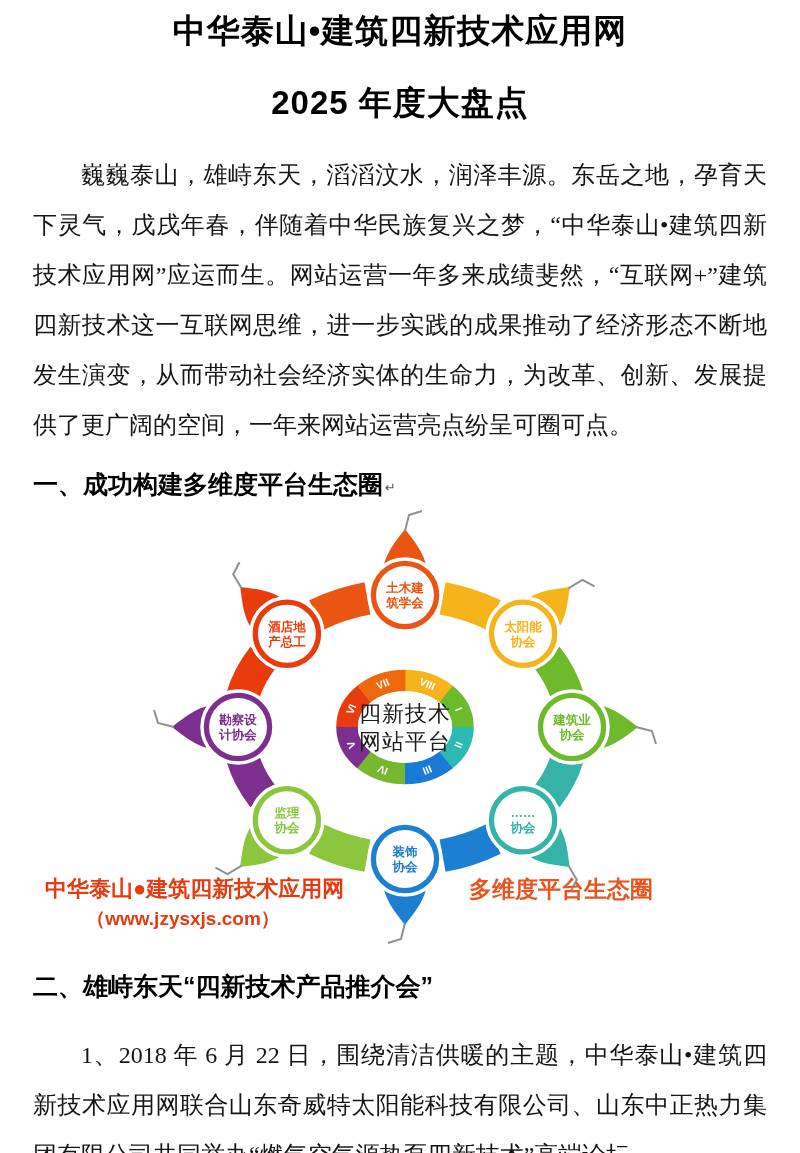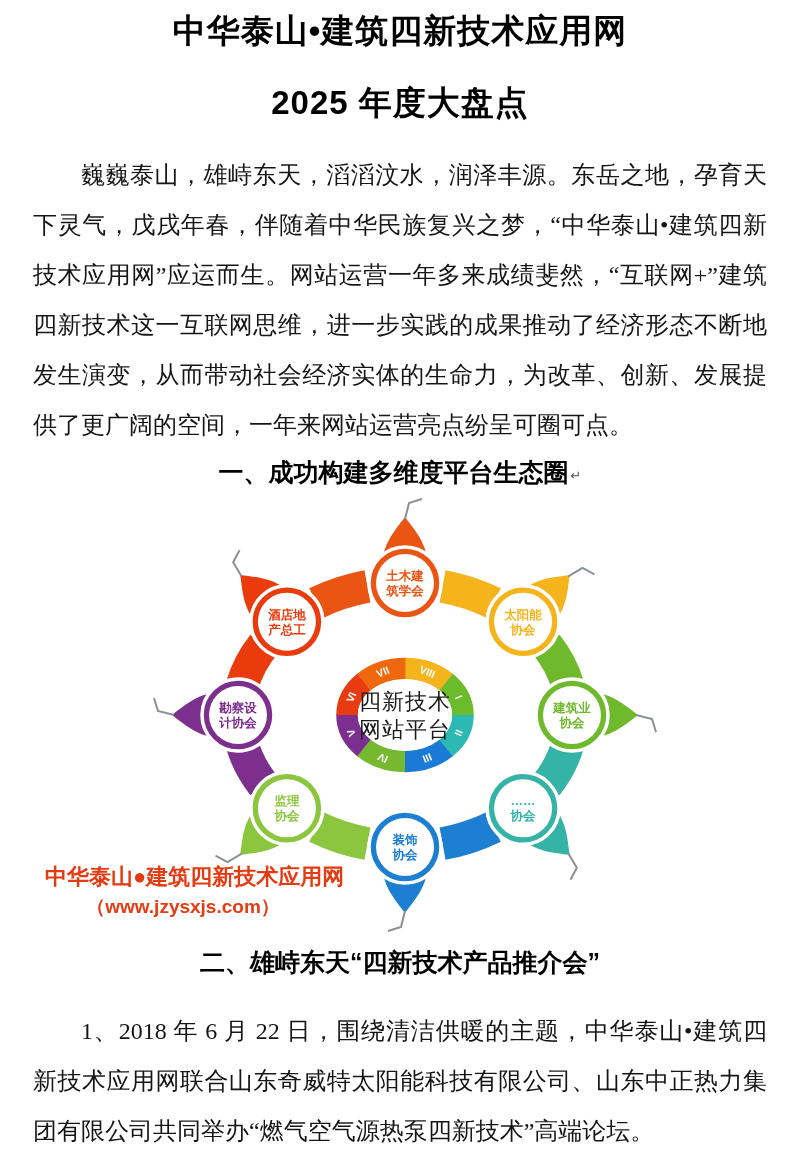--- a/index.html
+++ b/index.html
@@ -4,21 +4,21 @@
 <style>
   html,body{margin:0;padding:0;background:#ffffff;}
   body{width:800px;font-family:"Liberation Serif","DejaVu Serif",serif;color:#111;}
   .page{padding:0 33px 20px 33px;position:relative;}
   .doc-title{font-family:"Liberation Sans","DejaVu Sans",sans-serif;font-weight:bold;
     font-size:33px;text-align:center;margin:10px 0 0 0;color:#000;letter-spacing:1px;line-height:42px;}
   .doc-subtitle{margin-top:30px;}
   .body-text{font-size:24px;line-height:50px;text-align:justify;text-indent:2em;
     margin:26px 0 0 0;color:#151515;}
   .sec-heading{font-family:"Liberation Sans","DejaVu Sans",sans-serif;font-weight:bold;
-    font-size:25px;margin:4px 0 0 0;color:#000;line-height:36px;text-align:center;}
+    font-size:25px;margin:16px 0 0 0;color:#000;line-height:36px;}
   .pilcrow{font-size:13px;font-weight:normal;color:#555;margin-left:2px;vertical-align:1px;}
   .diagram{position:relative;height:442px;margin-top:4px;}
   .diagram svg{position:absolute;left:102px;top:0;}
   .cap-left{position:absolute;left:12px;top:364px;
     font-family:"Liberation Sans","DejaVu Sans",sans-serif;font-weight:bold;font-size:22px;text-align:center;}
   .cap-url{position:absolute;left:25px;top:396px;width:250px;text-align:center;
     font-family:"Liberation Sans","DejaVu Sans",sans-serif;font-weight:bold;font-size:19px;}
   .cap-right{position:absolute;left:436px;top:364px;
     font-family:"Liberation Sans","DejaVu Sans",sans-serif;font-weight:bold;font-size:23px;}
 </style>
@@ -123,19 +123,20 @@
         <text transform="translate(247.8043609228248,259.96039826177486) rotate(202.5)" text-anchor="middle" dy="3.5" fill="#ffffff" font-size="10.5" font-weight="bold" font-family="&quot;Liberation Sans&quot;,&quot;DejaVu Sans&quot;,sans-serif">IV</text>
         <text transform="translate(216.41498711434537,234.79477960497667) rotate(247.5)" text-anchor="middle" dy="3.5" fill="#ffffff" font-size="10.5" font-weight="bold" font-family="&quot;Liberation Sans&quot;,&quot;DejaVu Sans&quot;,sans-serif">V</text>
         <text transform="translate(216.41498711434537,199.20522039502336) rotate(292.5)" text-anchor="middle" dy="3.5" fill="#ffffff" font-size="10.5" font-weight="bold" font-family="&quot;Liberation Sans&quot;,&quot;DejaVu Sans&quot;,sans-serif">VI</text>
         <text transform="translate(247.8043609228248,174.03960173822514) rotate(337.5)" text-anchor="middle" dy="3.5" fill="#ffffff" font-size="10.5" font-weight="bold" font-family="&quot;Liberation Sans&quot;,&quot;DejaVu Sans&quot;,sans-serif">VII</text>
         <ellipse cx="270" cy="217" rx="47" ry="36" fill="#ffffff"></ellipse>
         <text x="270" y="211" text-anchor="middle" fill="#1a1a1a" font-size="22" letter-spacing="1" font-family="&quot;Liberation Serif&quot;,&quot;DejaVu Serif&quot;,serif">四新技术</text>
         <text x="270" y="239" text-anchor="middle" fill="#1a1a1a" font-size="22" letter-spacing="1" font-family="&quot;Liberation Serif&quot;,&quot;DejaVu Serif&quot;,serif">网站平台</text>
       </svg>
     <div class="cap-left" style="color: rgb(230, 58, 16);">中华泰山●建筑四新技术应用网</div>
     <div class="cap-url" style="color: rgb(230, 58, 16);">（www.jzysxjs.com）</div>
+    <div class="cap-right" style="color: rgb(233, 83, 29);">多维度平台生态圈</div>
   </div>
 
   <h2 class="sec-heading">二、雄峙东天“四新技术产品推介会”</h2>
 
   <p class="body-text">1、2018 年 6 月 22 日，围绕清洁供暖的主题，中华泰山•建筑四新技术应用网联合山东奇威特太阳能科技有限公司、山东中正热力集团有限公司共同举办“燃气空气源热泵四新技术”高端论坛。</p>
 
 </div>
 
 </body></html>

